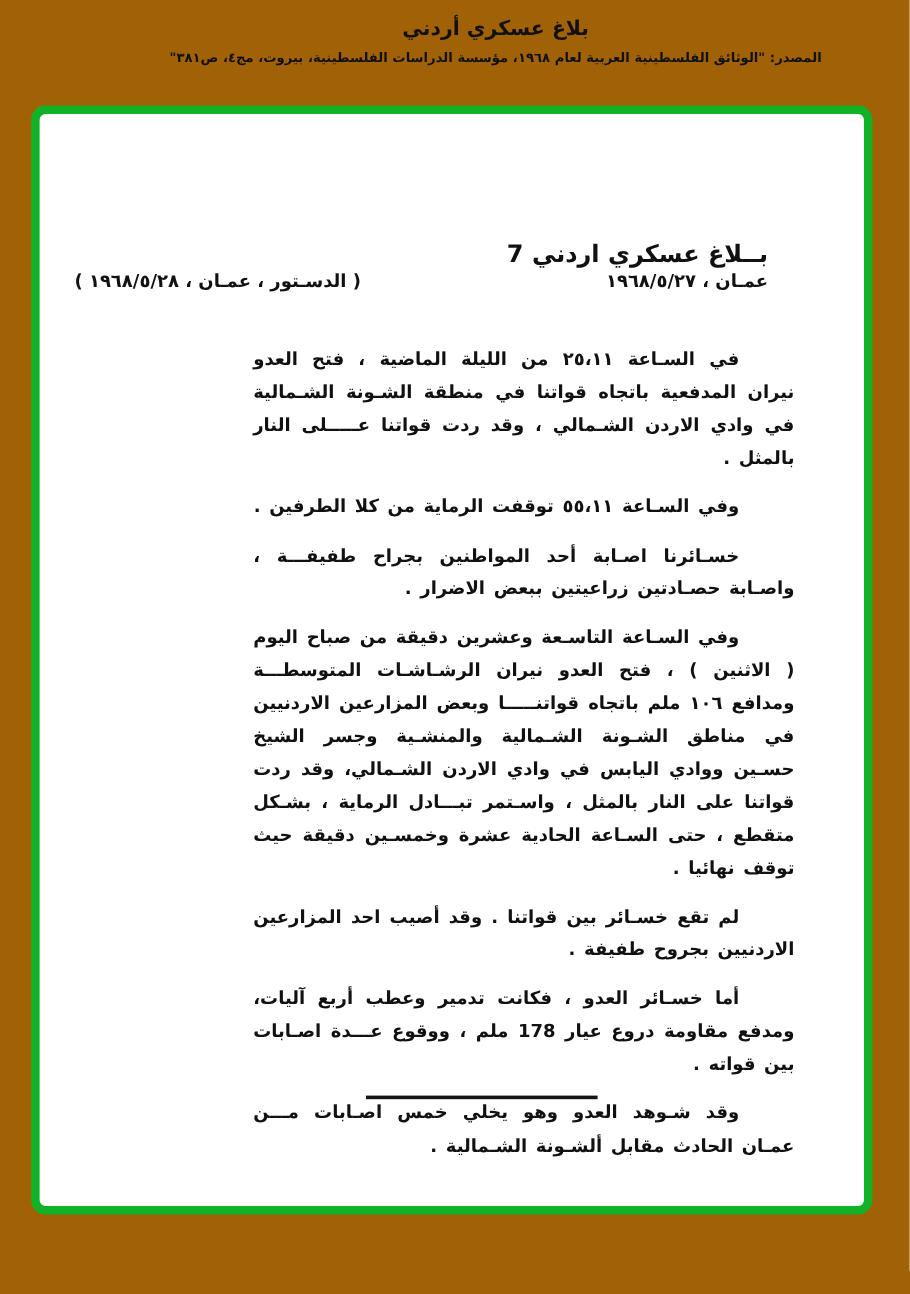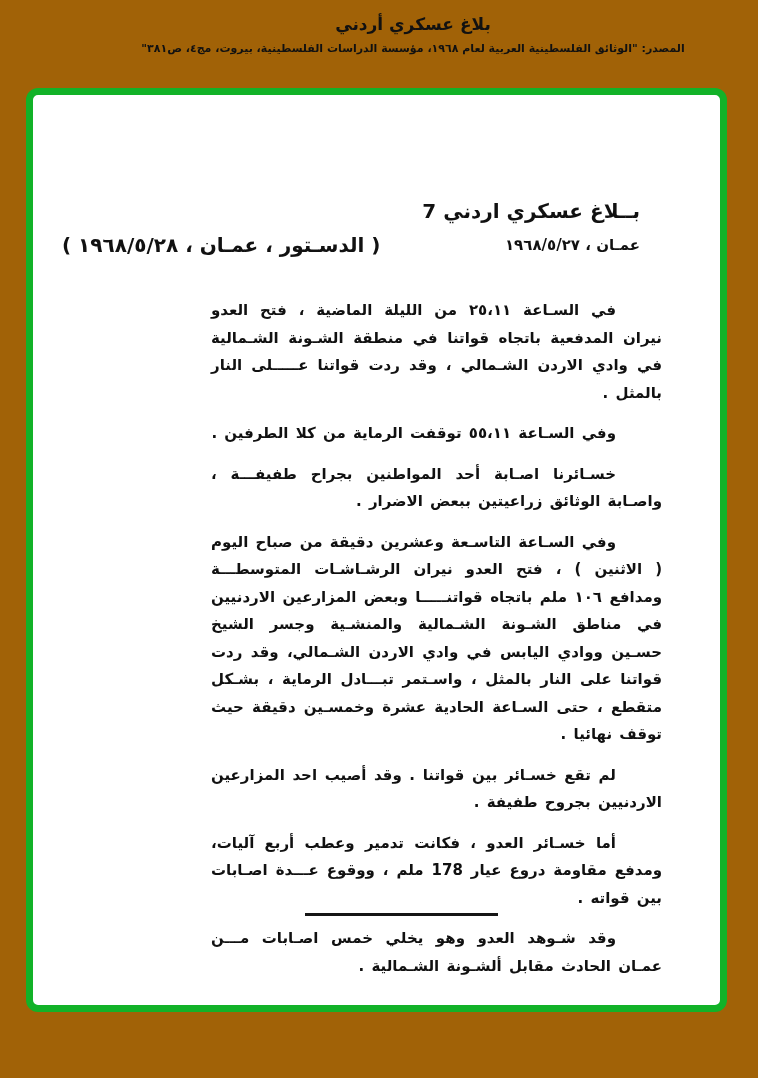--- a/index.html
+++ b/index.html
@@ -52,38 +52,37 @@
   
   .doc-head {
     margin-top: 103px;
     padding: 0 80px 0 29px;
     display: flex;
     justify-content: space-between;
     align-items: flex-end;
   }
   .attribution {
     direction: rtl;
-    font-size: 20px;
+    font-size: 15px;
     font-weight: bold;
     white-space: nowrap;
     line-height: 20px;
   }
   .title-block {
     direction: rtl;
     text-align: right;
   }
   .doc-title {
     font-size: 20px;
     font-weight: bold;
     line-height: 26px;
   }
   .doc-dateline {
     font-size: 15px;
     font-weight: bold;
-    margin-top: 11px;
     line-height: 20px;
   }
   
   .doc-body {
     direction: rtl;
     margin: 42px 58px 0 162px;
   }
   .doc-body p {
     font-size: 15px;
     font-weight: bold;
@@ -119,21 +118,21 @@
       <div class="attribution">( الدسـتور ، عمـان ، ٢٨‏/‏٥‏/‏١٩٦٨ )</div>
       <div class="title-block">
         <div class="doc-title">بــلاغ عسكري اردني 7</div>
         <div class="doc-dateline">عمـان ، ٢٧‏/‏٥‏/‏١٩٦٨</div>
       </div>
     </div>
 
     <div class="doc-body">
       <p>في السـاعة ١١‏،‏٢٥ من الليلة الماضية ، فتح العدو نيران المدفعية باتجاه قواتنا في منطقة الشـونة الشـمالية في وادي الاردن الشـمالي ، وقد ردت قواتنا عـــــلى النار بالمثل .</p>
       <p>وفي السـاعة ١١‏،‏٥٥ توقفت الرماية من كلا الطرفين .</p>
-      <p>خسـائرنا اصـابة أحد المواطنين بجراح طفيفـــة ، واصـابة الوثائق زراعيتين ببعض الاضرار .</p>
+      <p>خسـائرنا اصـابة أحد المواطنين بجراح طفيفـــة ، واصـابة حصـادتين زراعيتين ببعض الاضرار .</p>
       <p>وفي السـاعة التاسـعة وعشرين دقيقة من صباح اليوم ( الاثنين ) ، فتح العدو نيران الرشـاشـات المتوسطـــة ومدافع ١٠٦ ملم باتجاه قواتنـــــا وبعض المزارعين الاردنيين في مناطق الشـونة الشـمالية والمنشـية وجسر الشيخ حسـين ووادي اليابس في وادي الاردن الشـمالي، وقد ردت قواتنا على النار بالمثل ، واسـتمر تبـــادل الرماية ، بشـكل متقطع ، حتى السـاعة الحادية عشرة وخمسـين دقيقة حيث توقف نهائيا .</p>
       <p>لم تقع خسـائر بين قواتنا . وقد أصيب احد المزارعين الاردنيين بجروح طفيفة .</p>
       <p>أما خسـائر العدو ، فكانت تدمير وعطب أربع آليات، ومدفع مقاومة دروع عيار 178 ملم ، ووقوع عـــدة اصـابات بين قواته .</p>
       <p>وقد شـوهد العدو وهو يخلي خمس اصـابات مـــن عمـان الحادث مقابل ألشـونة الشـمالية .</p>
     </div>
 
     <div class="bottom-rule"></div>
 
   </div>
 

